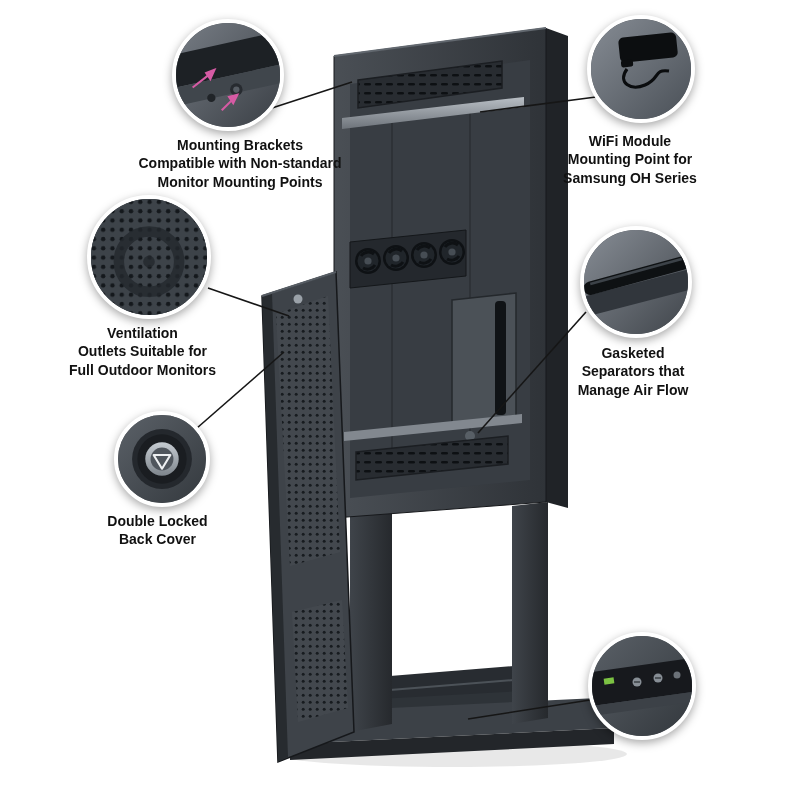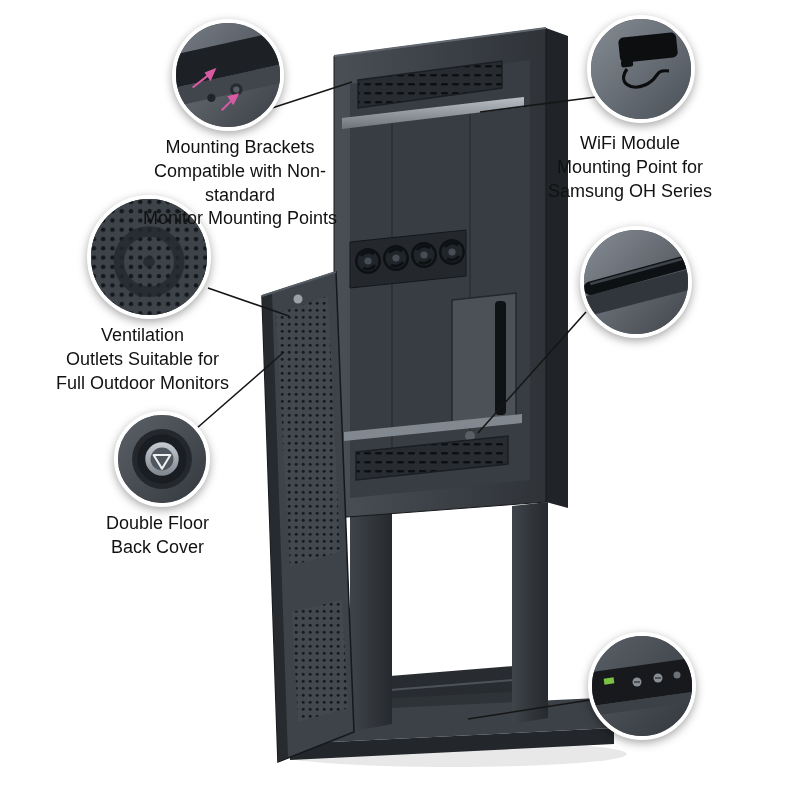--- a/index.html
+++ b/index.html
@@ -8,21 +8,21 @@
     position:relative;width:800px;height:800px;background:#ffffff;
     font-family:"Liberation Sans",sans-serif;overflow:hidden;
   }
   .scene{position:absolute;left:0;top:0;width:800px;height:800px}
   .bubble{
     position:absolute;border-radius:50%;border:4px solid #ffffff;
     box-shadow:0 3px 10px rgba(0,0,0,.35);overflow:hidden;background:#555a60;
   }
   .bubble svg{display:block;width:100%;height:100%}
   .callout-label{
-    position:absolute;text-align:center;font-size:18px;font-weight:400;
+    position:absolute;text-align:center;font-size:14px;font-weight:700;
     color:#111111;line-height:1.32;white-space:pre-line;
   }
   
   .b1{left:172px;top:19px;width:112px;height:112px}
   .b2{left:587px;top:15px;width:108px;height:108px}
   .b3{left:87px;top:195px;width:124px;height:124px}
   .b4{left:114px;top:411px;width:96px;height:96px}
   .b5{left:580px;top:226px;width:112px;height:112px}
   .b6{left:588px;top:632px;width:108px;height:108px}
   
@@ -248,16 +248,19 @@
 
   <div class="callout-label l1">Mounting Brackets
 Compatible with Non-standard
 Monitor Mounting Points</div>
   <div class="callout-label l2">WiFi Module
 Mounting Point for
 Samsung OH Series</div>
   <div class="callout-label l3">Ventilation
 Outlets Suitable for
 Full Outdoor Monitors</div>
-  <div class="callout-label l4">Double Floor
+  <div class="callout-label l4">Double Locked
 Back Cover</div>
+  <div class="callout-label l5">Gasketed
+Separators that
+Manage Air Flow</div>
 
 </div>
 
 </body></html>

